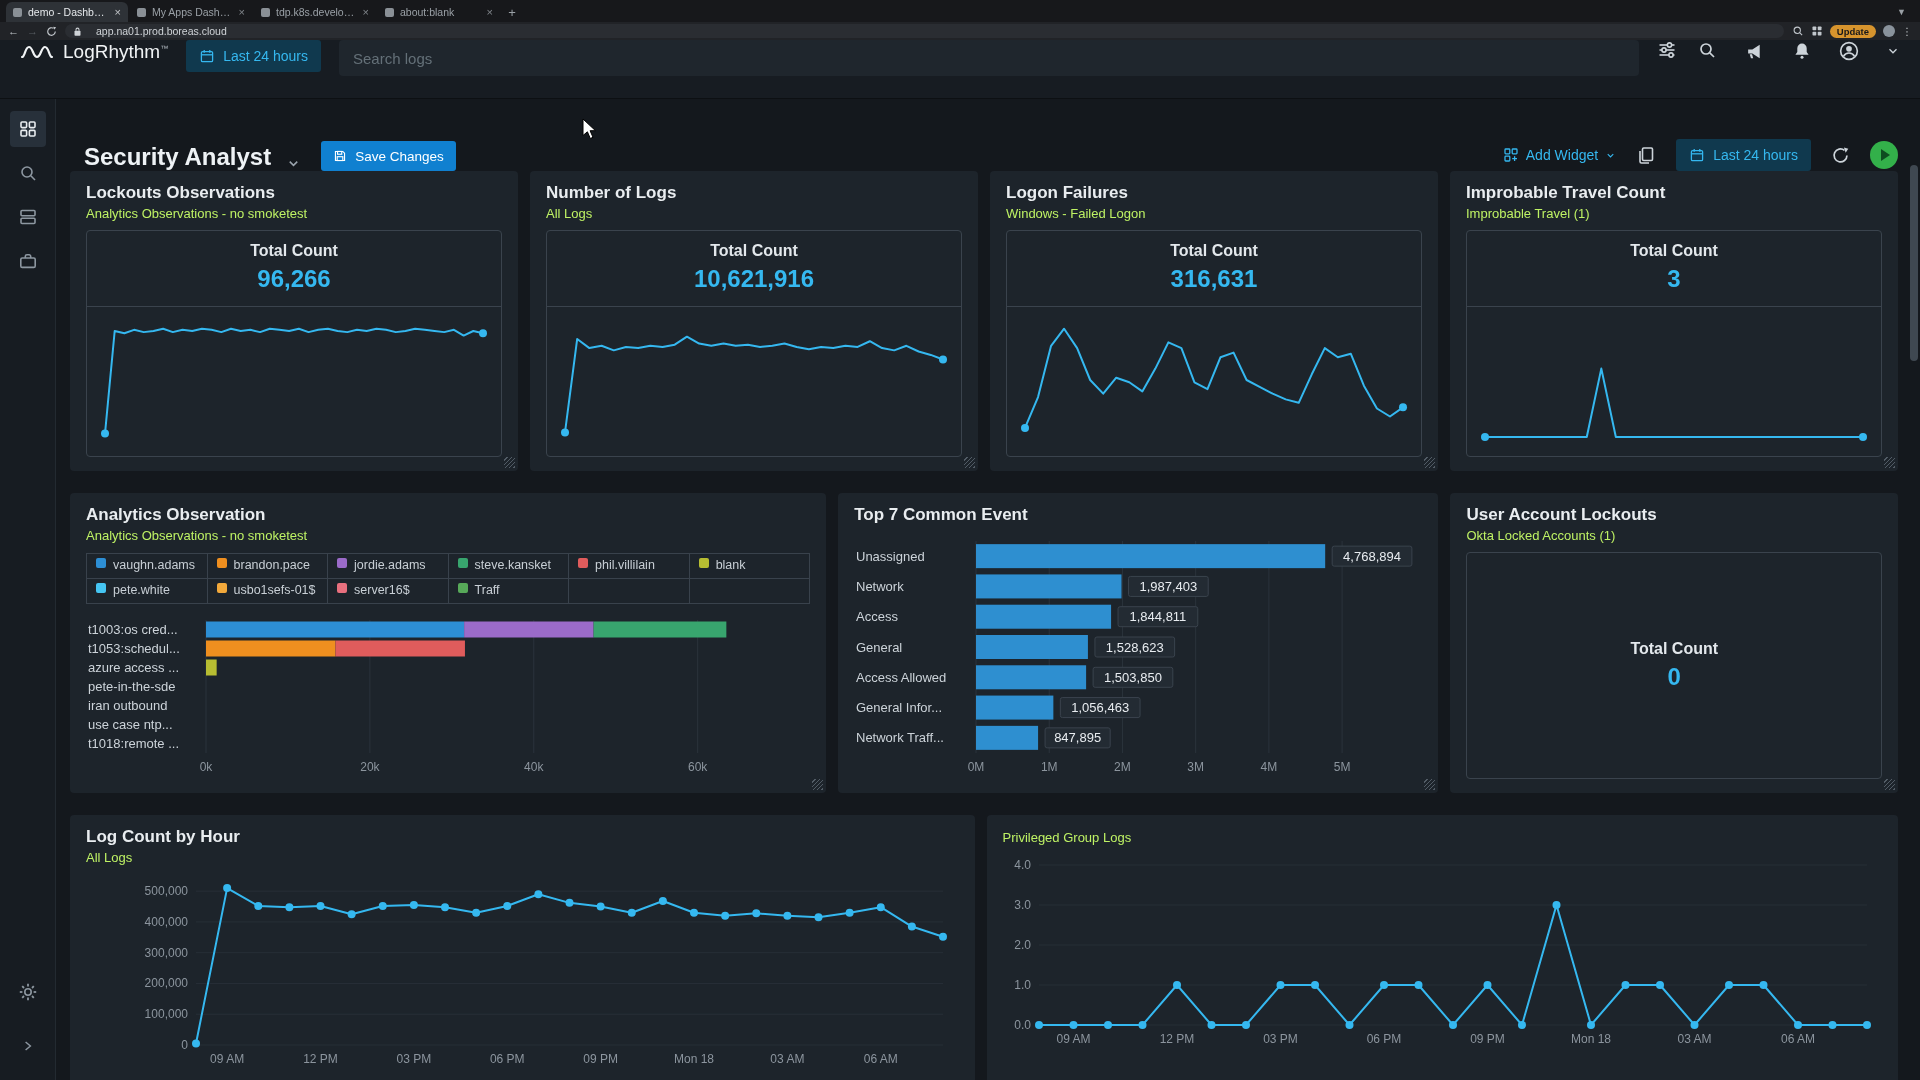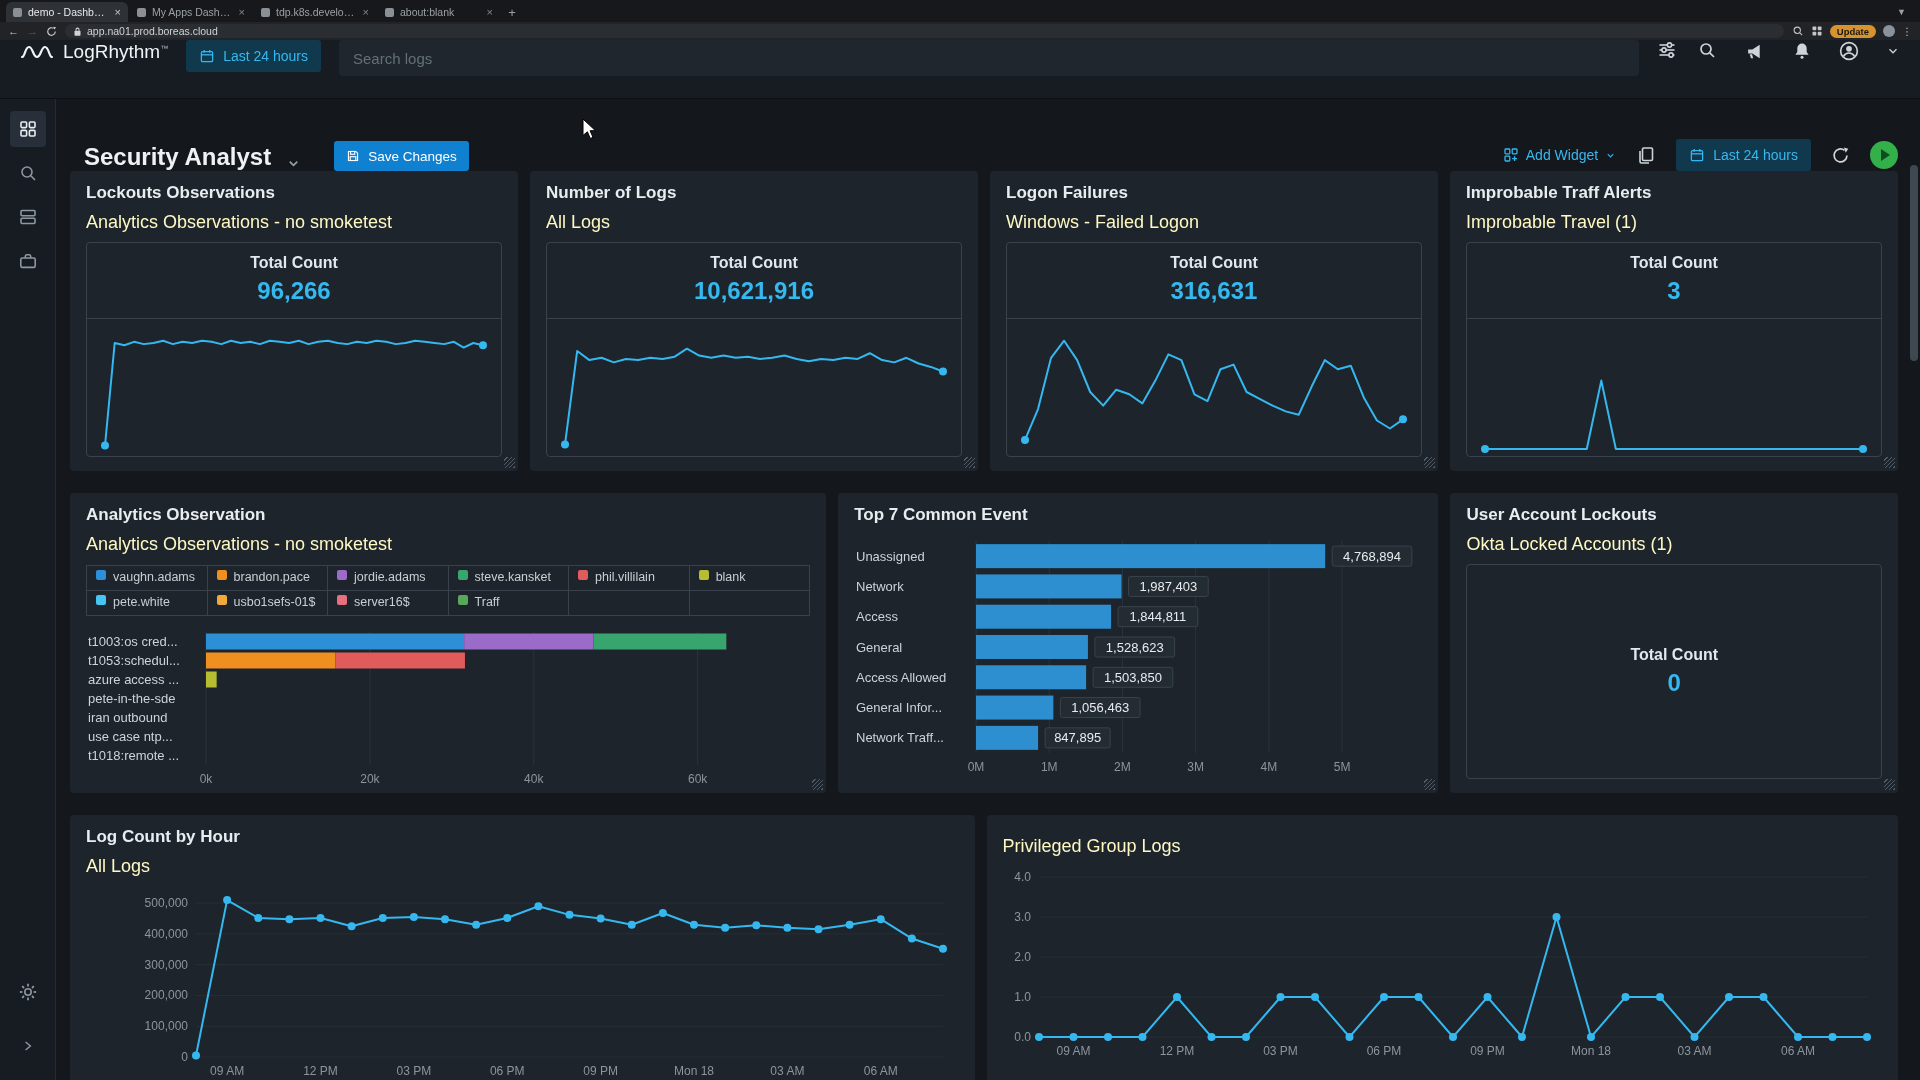--- a/index.html
+++ b/index.html
@@ -15,21 +15,21 @@
   .tab.active{background:#2e3237;color:#e6e9ec}
   .favicon{width:9px;height:9px;border-radius:2px;background:#8a9096;flex:none}
   .t-title{overflow:hidden;white-space:nowrap;text-overflow:ellipsis;flex:1}
   .t-close{font-size:11px;flex:none;opacity:.8}
   .newtab{width:20px;display:flex;align-items:center;justify-content:center;color:#9aa0a6;font-size:13px;cursor:pointer}
   .tabbar-end{margin-left:auto;display:flex;align-items:center;color:#9aa0a6;padding:0 8px;font-size:9px;cursor:pointer}
   .urlbar{height:18px;background:#212327;display:flex;align-items:center;padding:0 8px;gap:8px}
   .nav-ic{color:#c2c7cc;font-size:11px;line-height:1;cursor:pointer}
   .nav-ic.disabled{color:#595e63}
   .url-pill{flex:1;height:14px;background:#2a2d32;border-radius:7px;display:flex;align-items:center;
-    padding:0 8px;gap:5px;font-size:10.5px;color:#cfd3d7;cursor:text}
+    padding:0 8px;gap:14px;font-size:10.5px;color:#cfd3d7;cursor:text}
   .chrome-actions{display:flex;align-items:center;gap:7px;color:#c2c7cc}
   .update-pill{height:13px;display:flex;align-items:center;padding:0 7px;border-radius:7px;
     background:#d7942d;color:#17181b;font-size:9.5px;font-weight:bold;cursor:pointer}
   .avatar-dot{width:12px;height:12px;border-radius:50%;background:#8a939c;cursor:pointer}
   .kebab{font-size:10px;cursor:pointer}
 
   
   .app-header{height:59px;background:#171c22;border-bottom:1px solid #0d1013;
     display:flex;align-items:flex-start;padding:0 20px;gap:18px}
   .brand{display:flex;align-items:center;gap:9px;color:#f0f3f5;font-size:19px;white-space:nowrap}
@@ -51,39 +51,39 @@
     justify-content:center;color:#8d97a1;cursor:pointer}
   .side-item.active{background:#27303a;color:#e8ecef}
   .side-bottom{margin-top:auto;display:flex;flex-direction:column;align-items:center;gap:18px}
   .content{flex:1;padding:0 22px 0 14px;overflow:hidden}
 
   
   .db-toolbar{height:72px;display:flex;align-items:flex-end;padding-left:14px;gap:15px;position:relative}
   .db-title{font-size:24px;font-weight:bold;color:#eef2f5}
   .tb-caret{color:#9aa4ad;display:flex;align-items:center;cursor:pointer}
   .btn-save{display:flex;align-items:center;gap:8px;height:30px;padding:0 12px;background:#1080d0;
-    color:#fff;border:none;border-radius:3px;font-size:13.5px;cursor:pointer;margin-left:18px;
+    color:#fff;border:none;border-radius:3px;font-size:13.5px;cursor:pointer;margin-left:5px;
     font-family:"Liberation Sans",sans-serif}
   .tb-right{margin-left:auto;display:flex;align-items:center;gap:20px}
   .add-widget{display:flex;align-items:center;gap:7px;color:#35b8f0;font-size:14px;background:none;
     border:none;cursor:pointer;font-family:"Liberation Sans",sans-serif}
   .btn-play{width:28px;height:28px;border-radius:50%;background:#33b04a;border:none;display:flex;
     align-items:center;justify-content:center;cursor:pointer}
   .play-tri{width:0;height:0;border-left:9px solid #0e4d20;border-top:6px solid transparent;
     border-bottom:6px solid transparent;margin-left:3px}
 
   
   .grid-row{display:grid;gap:12px}
   .row1{grid-template-columns:repeat(4,1fr);height:300px}
   .row2{grid-template-columns:757fr 601fr 448fr;height:300px;margin-top:22px}
   .row3{grid-template-columns:905fr 912fr;height:270px;margin-top:22px}
   .widget{background:#1d242b;border-radius:4px;padding:12px 16px 14px;display:flex;
     flex-direction:column;position:relative;overflow:hidden}
   .w-title{font-size:17px;font-weight:bold;color:#e9edf0;line-height:1.2}
-  .w-sub{font-size:18px;color:#fef9c3;margin-top:9px}
+  .w-sub{font-size:13px;color:#bef264;margin-top:3px}
   .panel{flex:1;margin-top:9px;border:1px solid #3a434d;border-radius:4px;display:flex;
     flex-direction:column;min-height:0}
   .panel-head{padding:11px 10px 13px;text-align:center;border-bottom:1px solid #3a434d}
   .metric-label{font-size:16px;font-weight:bold;color:#e3e8ec}
   .metric-value{font-size:24px;font-weight:bold;color:#35b8f0;margin-top:5px}
   .panel-chart{flex:1;min-height:0}
   .panel.centered{align-items:center;justify-content:center;text-align:center}
   .chart-fill{flex:1;min-height:0;margin-top:8px}
   .legend{margin-top:10px;border:1px solid #39424c;background:#39424c;display:grid;
     grid-template-columns:repeat(6,1fr);gap:1px}
@@ -387,21 +387,21 @@
                 <polyline points="18,120.88000000000001 31.03448275862069,90.10000000000001 44.06896551724138,38.8 57.10344827586207,21.700000000000003 70.13793103448276,41.08 83.17241379310344,73 96.20689655172414,86.67999999999999 109.24137931034483,70.72 122.27586206896552,75.28 135.31034482758622,84.39999999999999 148.3448275862069,61.6 161.3793103448276,35.38000000000001 174.41379310344828,41.08 187.44827586206895,75.28 200.48275862068965,82.12 213.51724137931035,50.2 226.55172413793105,45.64 239.58620689655172,73 252.6206896551724,79.84 265.65517241379314,86.67999999999999 278.6896551724138,92.38 291.7241379310345,95.8 304.7586206896552,67.3 317.7931034482759,41.08 330.82758620689657,50.2 343.86206896551727,46.78 356.8965517241379,78.7 369.9310344827586,101.5 382.9655172413793,109.48 396,100.36" fill="none" stroke="#35b8f0" stroke-width="2" stroke-linejoin="round" stroke-linecap="round"></polyline>
                 <circle cx="18" cy="120.88000000000001" r="4" fill="#35b8f0"></circle>
                 <circle cx="396" cy="100.36" r="4" fill="#35b8f0"></circle>
               </svg>
             </div>
         </div>
         <div class="grip"></div>
       </section>
 
       <section class="widget">
-        <div class="w-title">Improbable Traff Alerts</div>
+        <div class="w-title">Improbable Travel Count</div>
         <div class="w-sub">Improbable Travel (1)</div>
         <div class="panel">
           <div class="panel-head">
             <div class="metric-label">Total Count</div>
             <div class="metric-value">3</div>
           </div>
           <div class="panel-chart">
               <svg width="414" height="148">
                 <polyline points="18,130 32.53846153846154,130 47.07692307692308,130 61.61538461538461,130 76.15384615384616,130 90.6923076923077,130 105.23076923076923,130 119.76923076923077,130 134.30769230769232,61.6 148.84615384615384,130 163.3846153846154,130 177.92307692307693,130 192.46153846153845,130 207,130 221.53846153846155,130 236.07692307692307,130 250.6153846153846,130 265.1538461538462,130 279.6923076923077,130 294.2307692307692,130 308.7692307692308,130 323.3076923076923,130 337.84615384615387,130 352.38461538461536,130 366.9230769230769,130 381.46153846153845,130 396,130" fill="none" stroke="#35b8f0" stroke-width="2" stroke-linejoin="round" stroke-linecap="round"></polyline>
                 <circle cx="18" cy="130" r="4" fill="#35b8f0"></circle>

